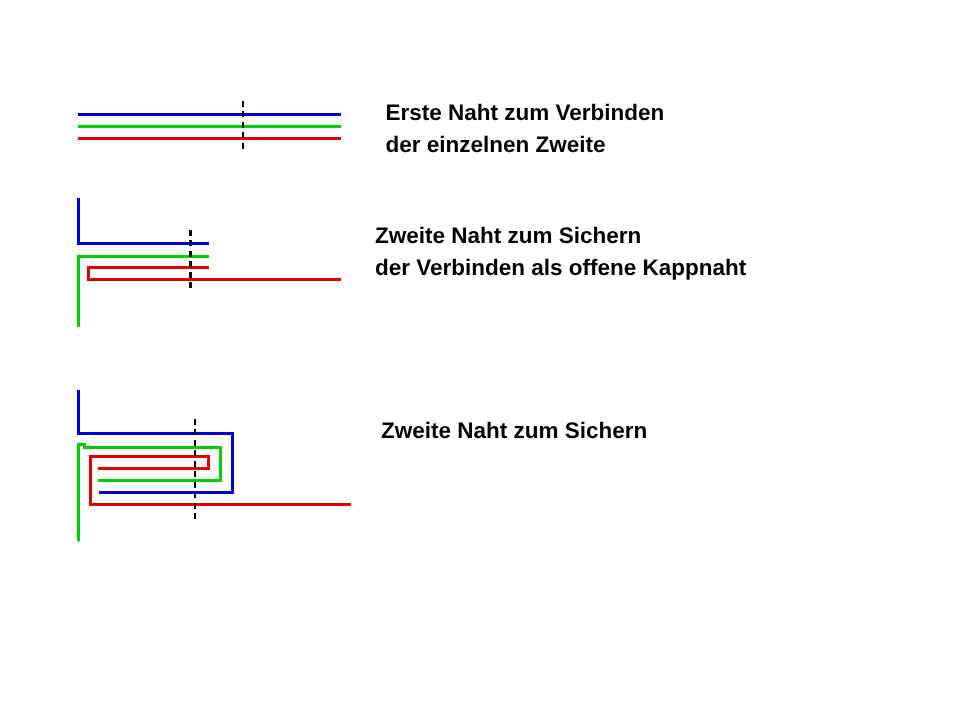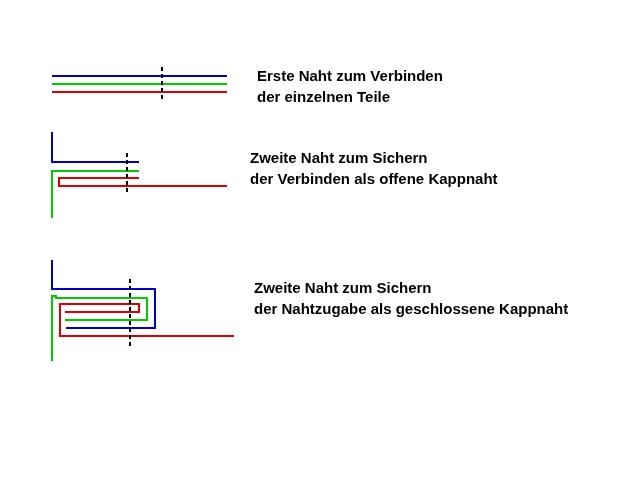--- a/index.html
+++ b/index.html
@@ -44,26 +44,25 @@
       <polyline points="227,186 59,186 59,178 139,178" fill="none" stroke="#dd0000" stroke-width="2"></polyline>
       <line x1="127" x2="127" y1="153" y2="193" stroke="#000000" stroke-width="1.5" stroke-dasharray="4 3"></line>
       <polyline points="52,260 52,289 155,289 155,328 66,328" fill="none" stroke="#0000cc" stroke-width="2"></polyline>
       <polyline points="52,368 52,296 56,296 56,298 147,298 147,320 65,320" fill="none" stroke="#00cc00" stroke-width="2"></polyline>
       <polyline points="234,336 60,336 60,304 139,304 139,312 65,312" fill="none" stroke="#dd0000" stroke-width="2"></polyline>
       <line x1="130" x2="130" y1="279" y2="346" stroke="#000000" stroke-width="1.5" stroke-dasharray="4 3"></line>
     </svg>
 
   <div class="seam-label" style="left:257px; top:65px;">
     <div>Erste Naht zum Verbinden</div>
-    <div>der einzelnen Teile</div>
+    <div>der einzelnen Zweite</div>
   </div>
 
   <div class="seam-label" style="left:250px; top:147px;">
     <div>Zweite Naht zum Sichern</div>
     <div>der Verbinden als offene Kappnaht</div>
   </div>
 
   <div class="seam-label" style="left:254px; top:277px;">
     <div>Zweite Naht zum Sichern</div>
-    <div>der Nahtzugabe als geschlossene Kappnaht</div>
   </div>
 
 </div>
 
 </body></html>

